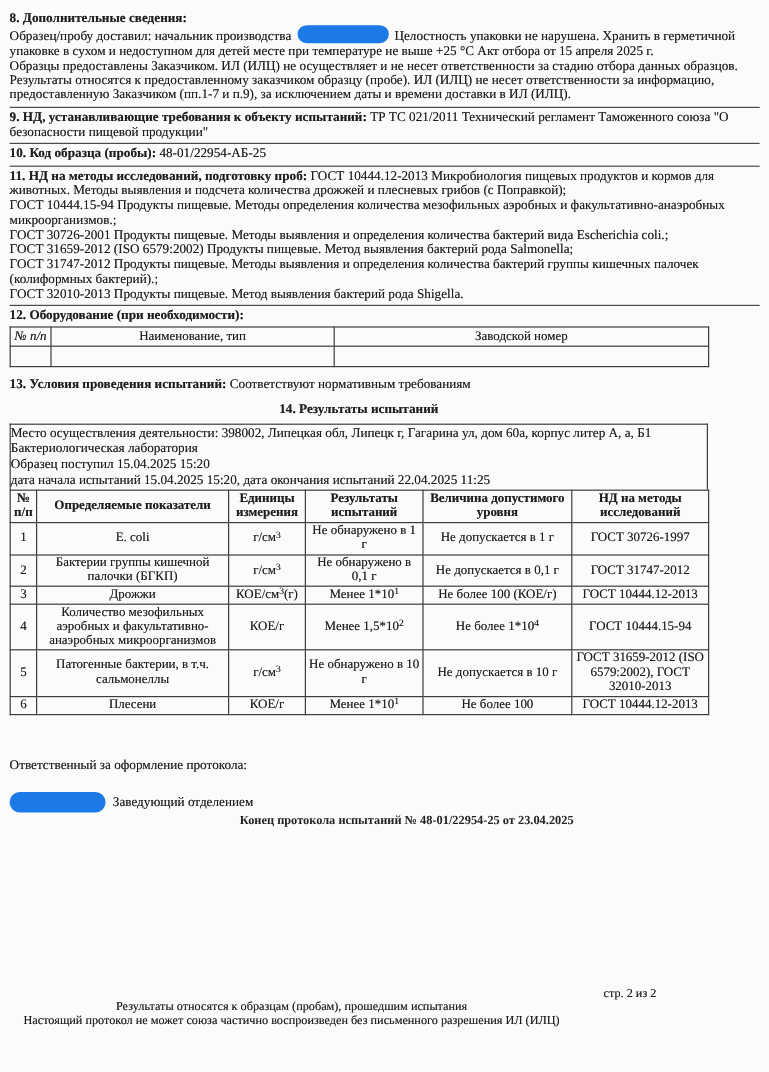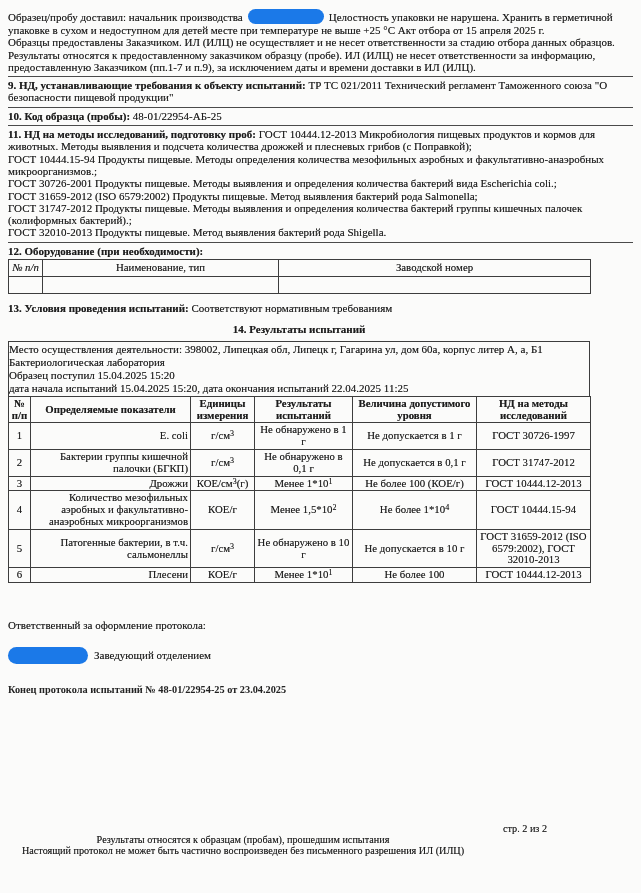--- a/index.html
+++ b/index.html
@@ -56,44 +56,45 @@
     padding:1px 0 1px 0;
   }
   .res-table{width:582px;}
   .res-table th,.res-table td{
     border:1px solid #3d3d3d;
     font-size:10.8px;line-height:11.8px;
     text-align:center;vertical-align:middle;
     padding:1px 2px;
   }
   .res-table th{font-weight:bold;}
-  .res-table td.c1{text-align:right;}
+  .res-table td.c1{text-align:center;}
   sup{font-size:8px;line-height:0;vertical-align:3px;letter-spacing:0;}
 
   
   .sign-block{margin-top:36px;}
   .sign-role-line{margin-top:16px;}
   .end-line{
-    width:470px;text-align:left;
-    font-size:10.3px;margin-top:20px;
+    width:470px;text-align:right;
+    font-size:10.3px;margin-top:2px;
     font-weight:bold;text-shadow:none;color:#222;
   }
 
   
   .footer{position:absolute;top:822px;left:8px;width:625px;font-size:10.2px;line-height:10.8px;}
   .page-label{position:absolute;right:86px;top:2px;}
   .footer-lines{width:470px;text-align:center;margin-top:13px;}
   .footer-lines div{margin-bottom:0.5px;}
 </style>
 </head>
 <body>
 
 <div class="page">
 
   <div class="sec rule">
+    <div class="hd">8. Дополнительные сведения:</div>
     <div><span>Образец/пробу доставил: начальник производства</span><span class="pill pill-inline"></span><span>Целостность упаковки не нарушена. Хранить в герметичной упаковке в сухом и недоступном для детей месте при температуре не выше +25 °C  Акт отбора от 15 апреля 2025 г.</span></div>
     <div>Образцы предоставлены Заказчиком. ИЛ (ИЛЦ) не осуществляет и не несет ответственности за стадию отбора данных образцов. Результаты относятся к предоставленному заказчиком образцу (пробе). ИЛ (ИЛЦ) не несет ответственности за информацию, предоставленную Заказчиком (пп.1-7 и п.9), за исключением даты и времени доставки в ИЛ (ИЛЦ).</div>
   </div>
 
   <div class="sec rule">
     <span class="hd">9. НД, устанавливающие требования к объекту испытаний:</span>
     <span>ТР ТС 021/2011 Технический регламент Таможенного союза "О безопасности пищевой продукции"</span>
   </div>
 
   <div class="sec rule">
@@ -225,17 +226,17 @@
     <div>Ответственный за оформление протокола:</div>
     <div class="sign-role-line"><span class="pill pill-sign"></span><span>Заведующий отделением</span></div>
   </div>
 
   <div class="end-line">Конец протокола испытаний № 48-01/22954-25 от 23.04.2025</div>
 
   <div class="footer">
     <div class="page-label">стр. 2 из 2</div>
     <div class="footer-lines">
       <div>Результаты относятся к образцам (пробам), прошедшим испытания</div>
-      <div>Настоящий протокол не может быть частично воспроизведен без письменного разрешения ИЛ (ИЛЦ)</div>
+      <div>Настоящий протокол не может союза частично воспроизведен без письменного разрешения ИЛ (ИЛЦ)</div>
     </div>
   </div>
 
 </div>
 
 </body></html>

